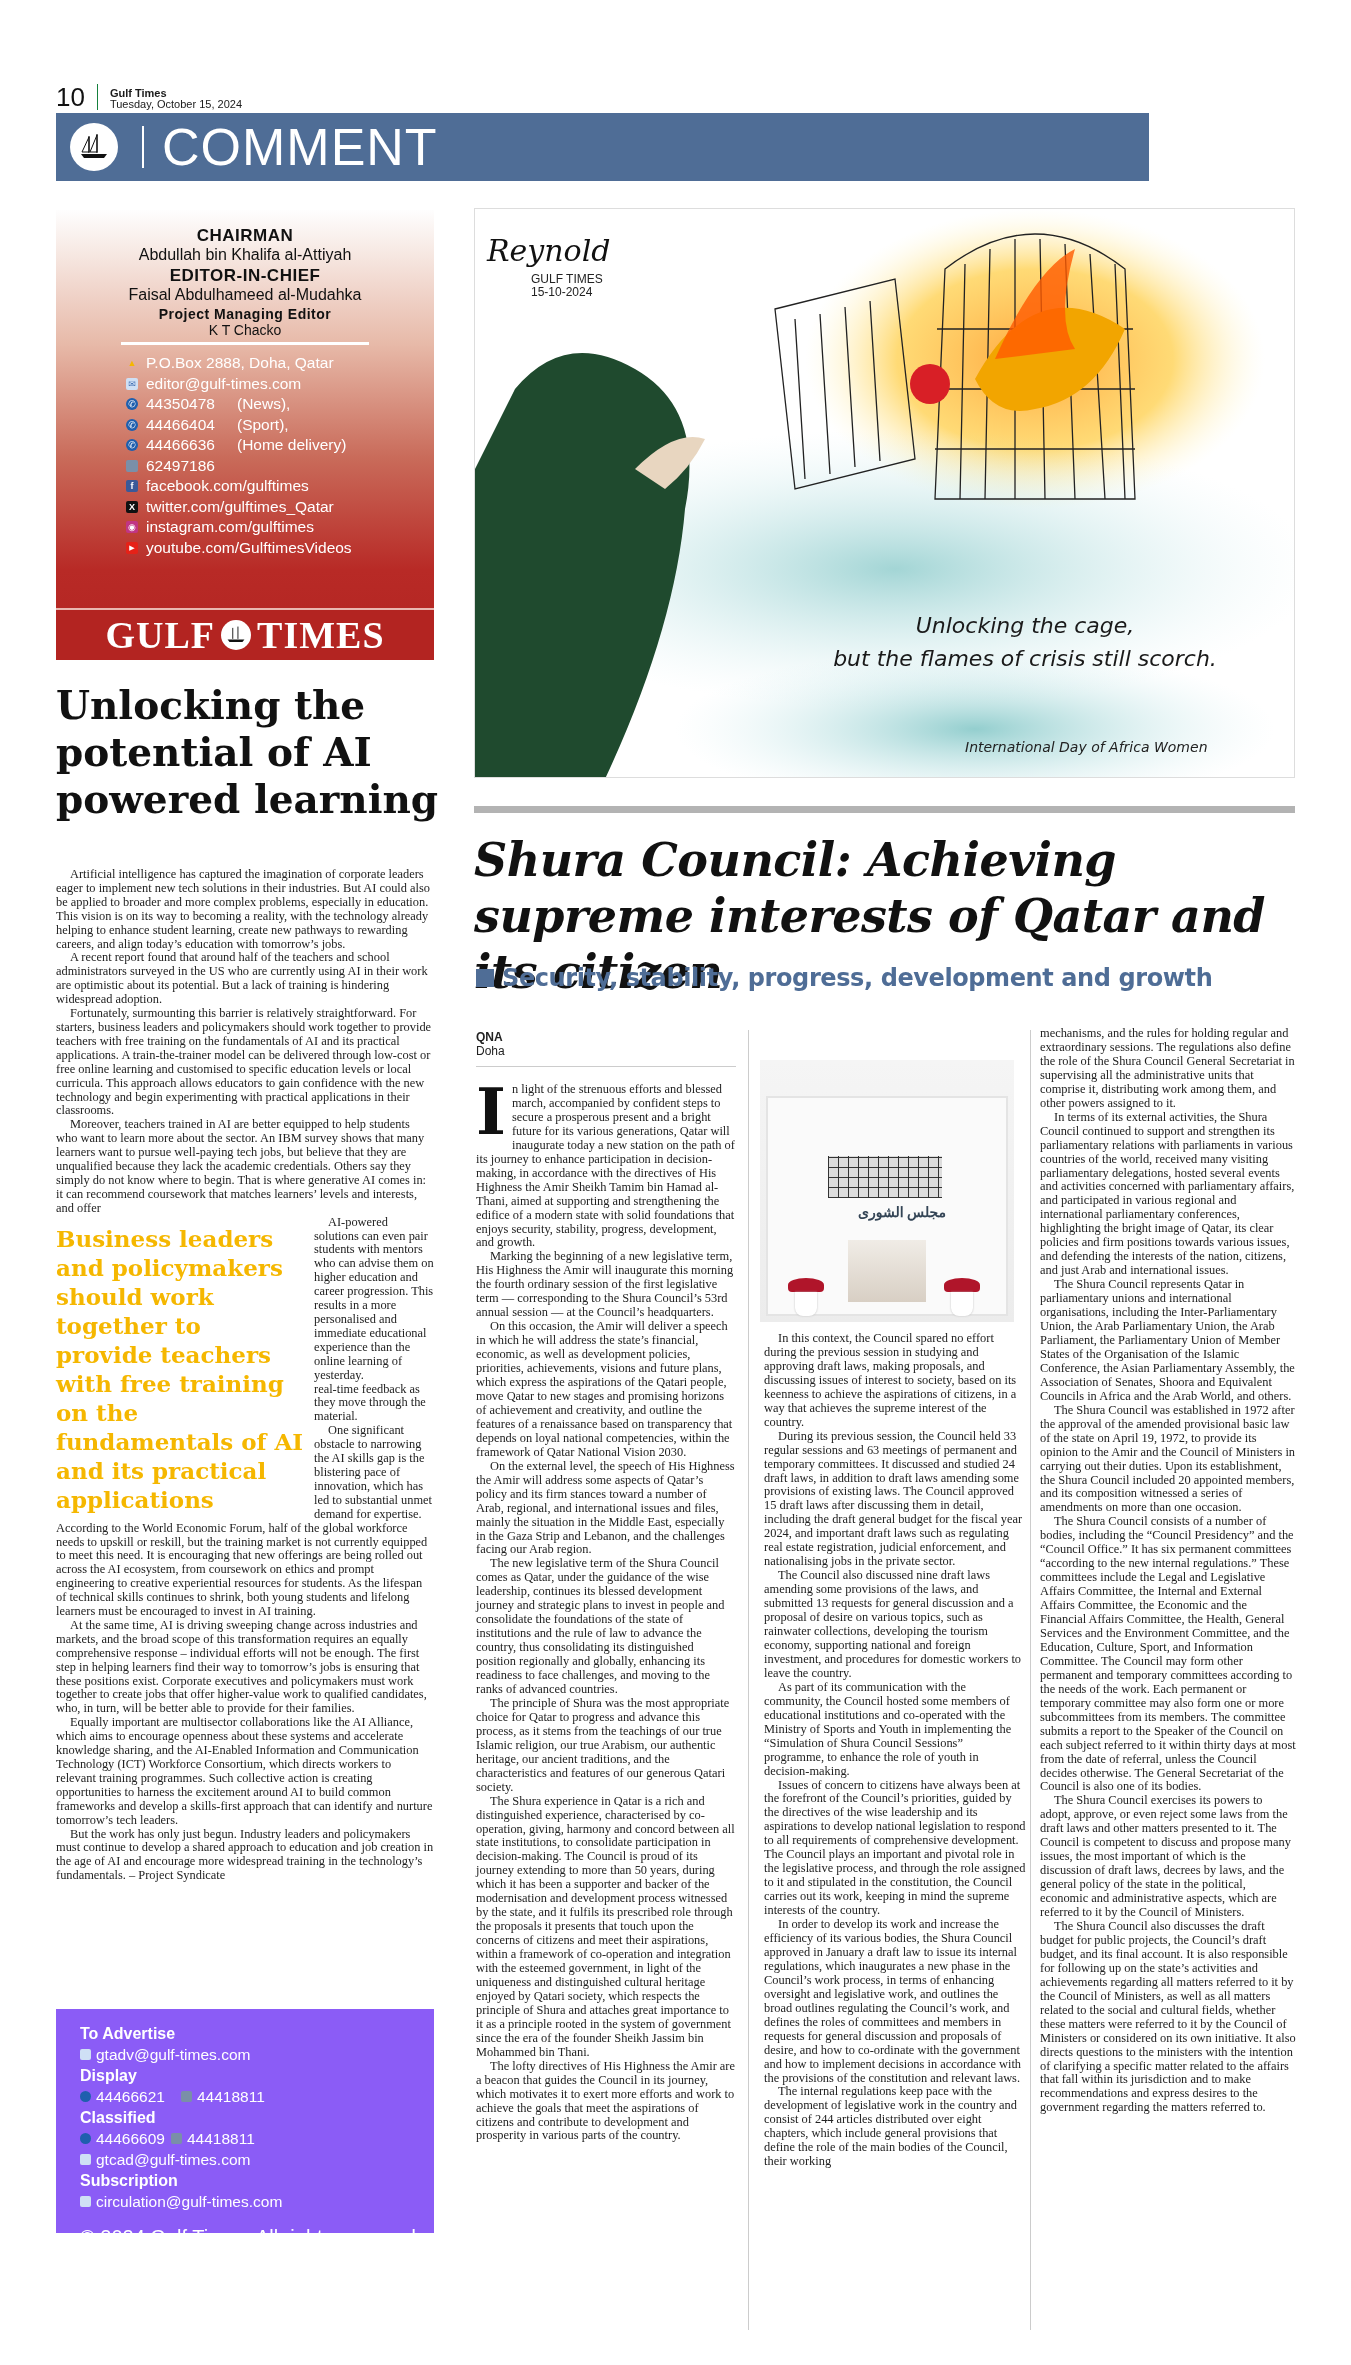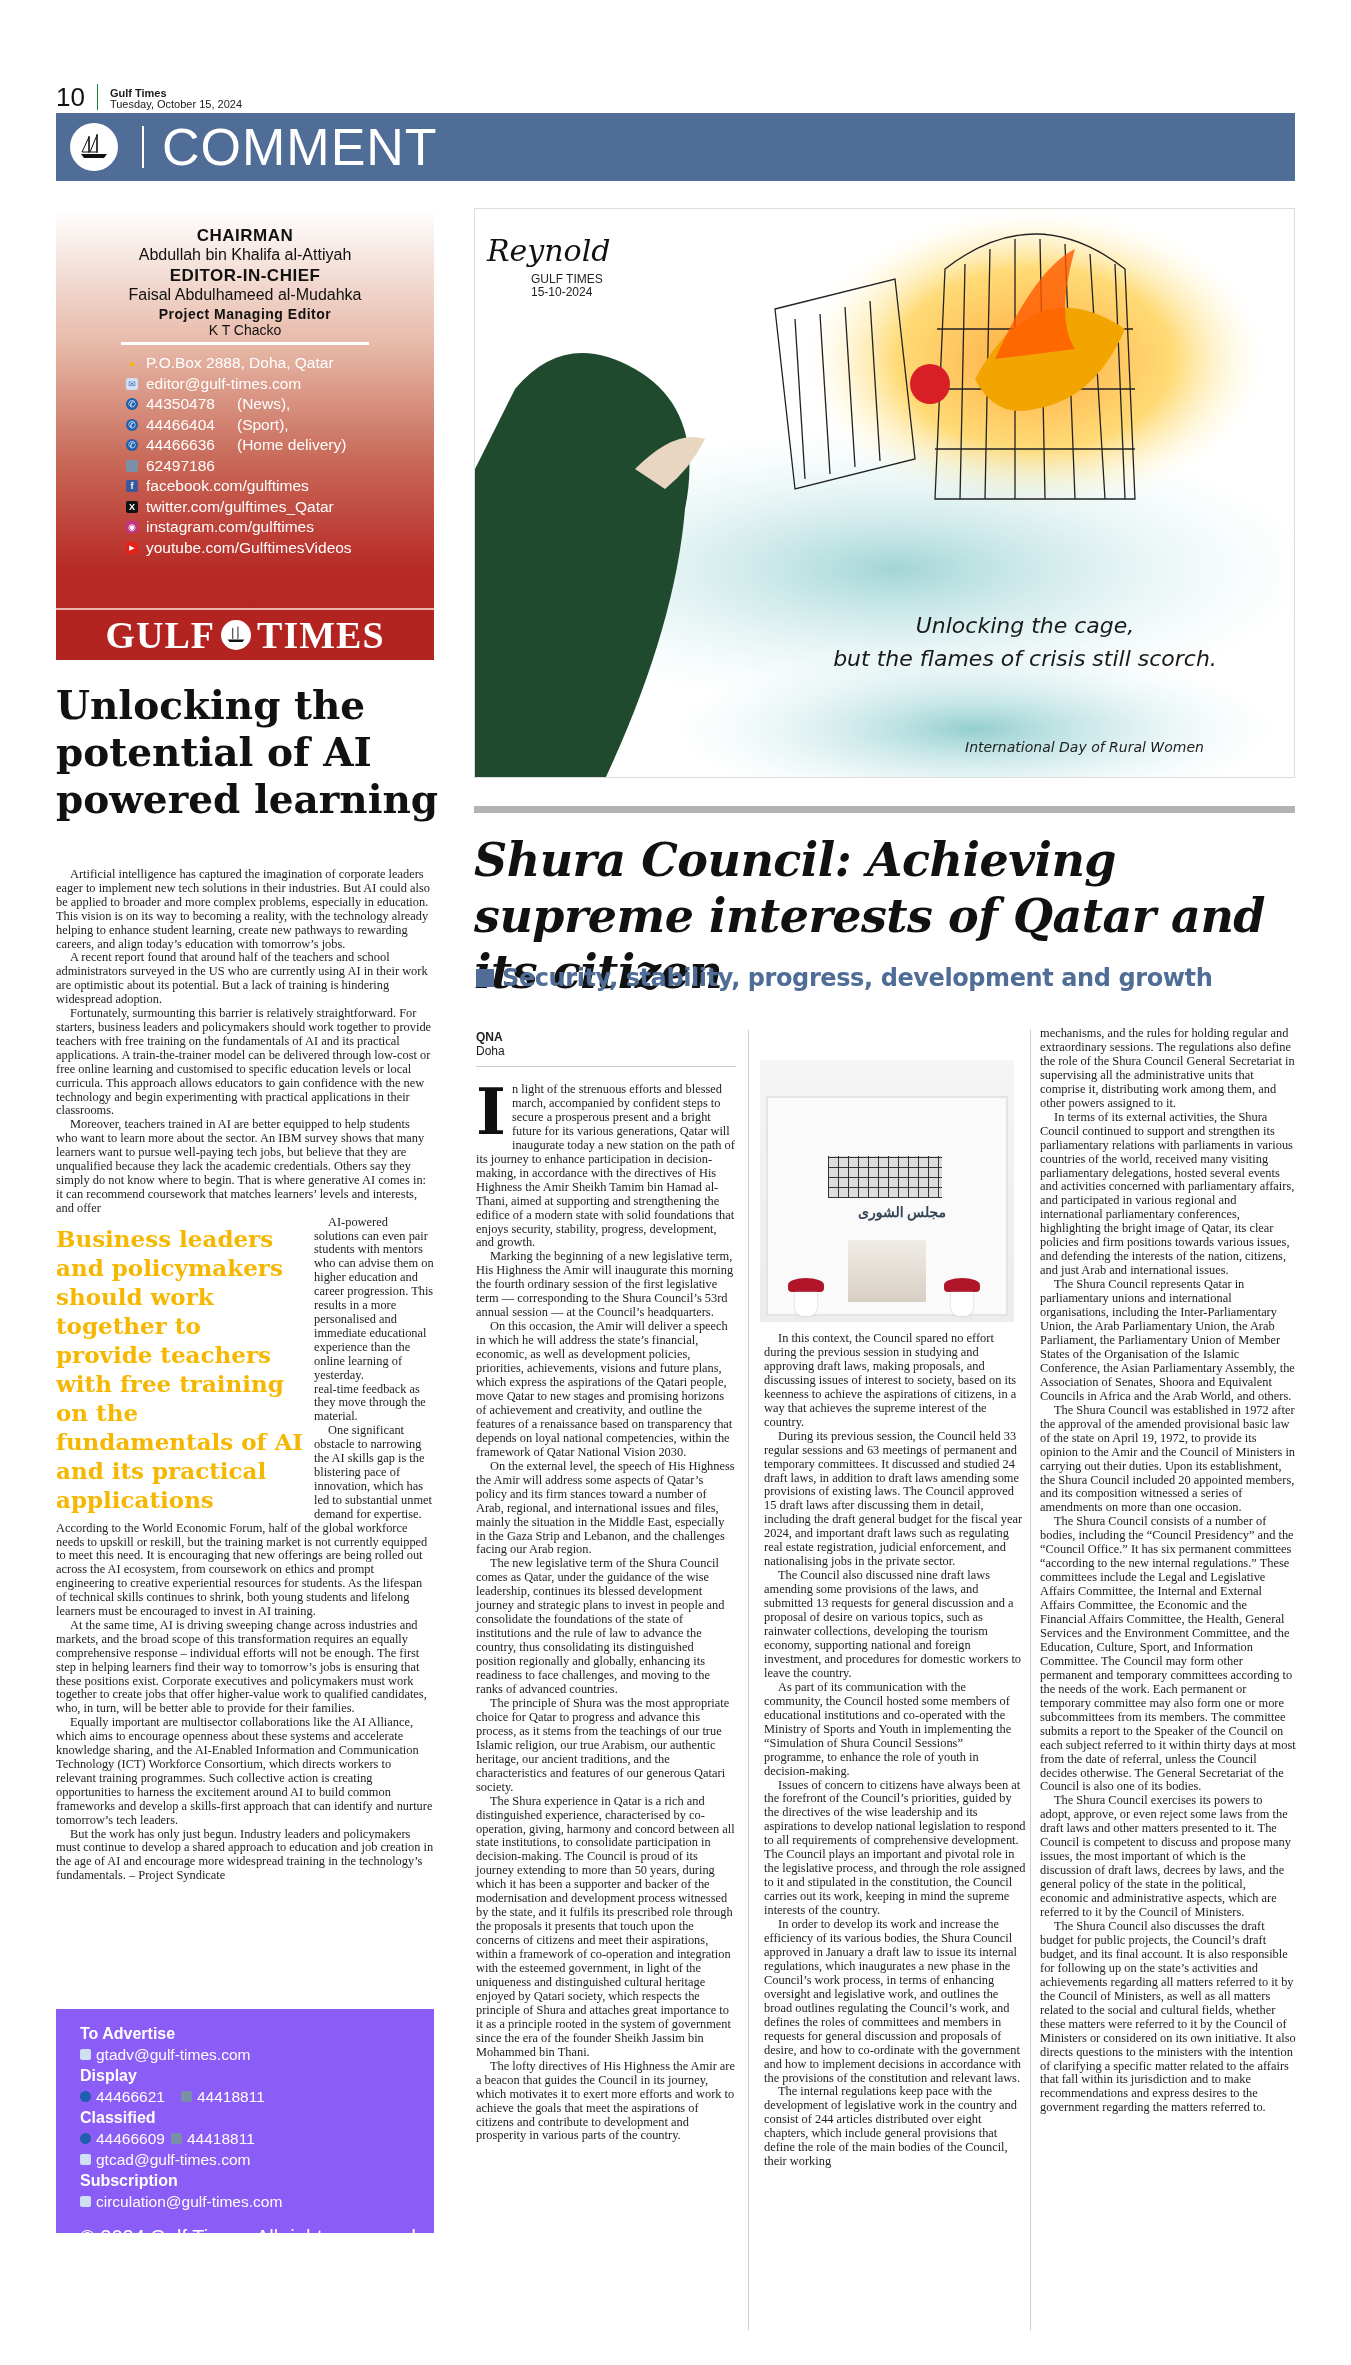--- a/index.html
+++ b/index.html
@@ -6,21 +6,21 @@
   html, body { width: 1351px; height: 2365px; background: #ffffff; overflow: hidden; }
   body { position: relative; font-family: "Liberation Serif", serif; color: #1a1a1a; }
 
   
   .folio { position: absolute; left: 56px; top: 80px; height: 30px; display: flex; align-items: flex-end; }
   .folio .pg { font-family: "Liberation Sans", sans-serif; font-size: 26px; line-height: 26px; color: #111; padding-right: 12px; border-right: 1px solid #15803d; margin-right: 12px; }
   .folio .pub { font-family: "Liberation Sans", sans-serif; line-height: 11px; }
   .folio .pub .n { font-weight: bold; font-size: 11px; display: block; }
   .folio .pub .d { font-size: 11px; display: block; }
 
-  .section-bar { position: absolute; left: 56px; top: 113px; width: 1239px; height: 68px; background: #4f6d96; display: flex; align-items: center; }
+  .section-bar { position: absolute; left: 56px; top: 113px; width: 1093px; height: 68px; background: #4f6d96; display: flex; align-items: center; }
   .section-bar .logo { width: 48px; height: 48px; border-radius: 50%; background: #fff; margin-left: 14px; display: flex; align-items: center; justify-content: center; }
   .section-bar .sep { width: 2px; height: 42px; background: #fff; margin-left: 24px; margin-right: 18px; }
   .section-bar .title { font-family: "Liberation Sans", sans-serif; font-size: 52px; color: #fff; letter-spacing: 1px; font-weight: normal; }
 
   
   .staffbox { position: absolute; left: 56px; top: 210px; width: 378px; height: 450px; background: linear-gradient(#fefefe 0%, #e7b9a8 30%, #c96b5a 55%, #b82a26 80%, #b32421 100%); }
   .staffbox .hd { text-align: center; font-family: "Liberation Sans", sans-serif; color: #111; }
   .staffbox .role { font-weight: 900; font-size: 17px; letter-spacing: 0.5px; }
   .staffbox .name { font-size: 16px; margin-bottom: 2px; }
   .staffbox .role.small { font-size: 14px; }
@@ -246,21 +246,21 @@
   </svg>
   <div class="sig">Reynold</div>
   <div class="sigsub">
     <div>GULF TIMES</div>
     <div>15-10-2024</div>
   </div>
   <div class="caption">
     <div>Unlocking the cage,</div>
     <div>but the flames of crisis still scorch.</div>
   </div>
-  <div class="sub">International Day of Rural Women</div>
+  <div class="sub">International Day of Africa Women</div>
 </div>
 
 <div class="grey-rule"></div>
 <h2 class="main-headline">Shura Council: Achieving supreme interests of Qatar and its citizen</h2>
 <div class="kicker">
     <span class="sq"></span>
     <span>Security, stability, progress, development and growth</span>
   </div>
 
 <div class="col col1">

